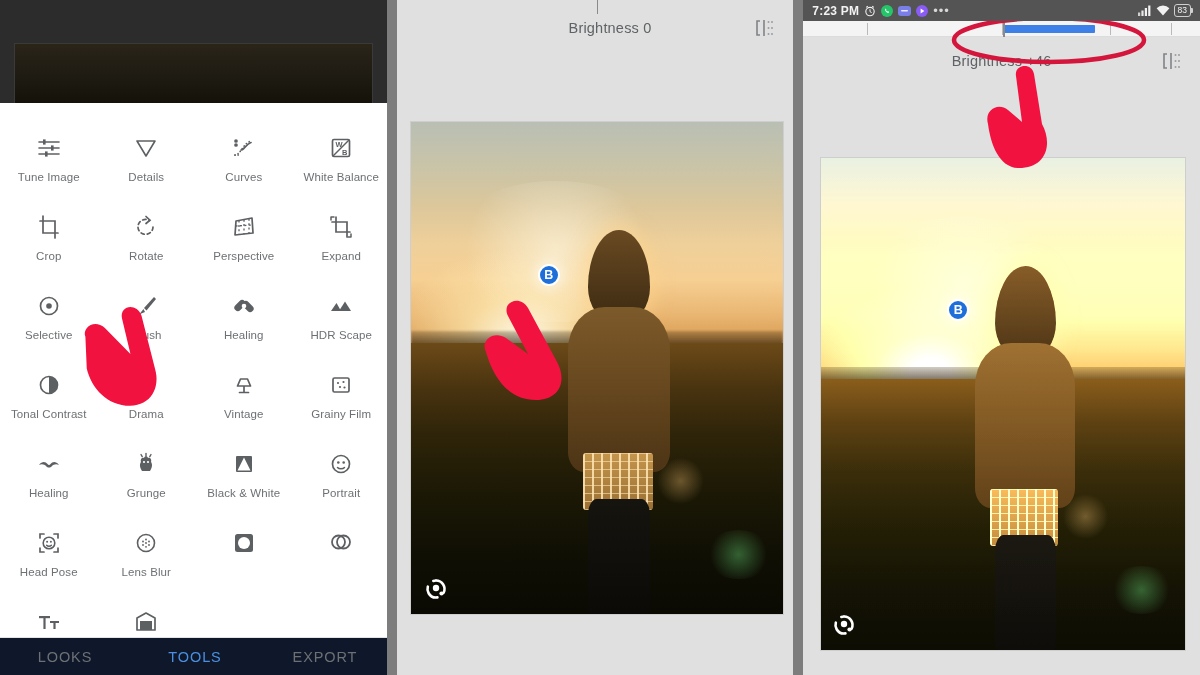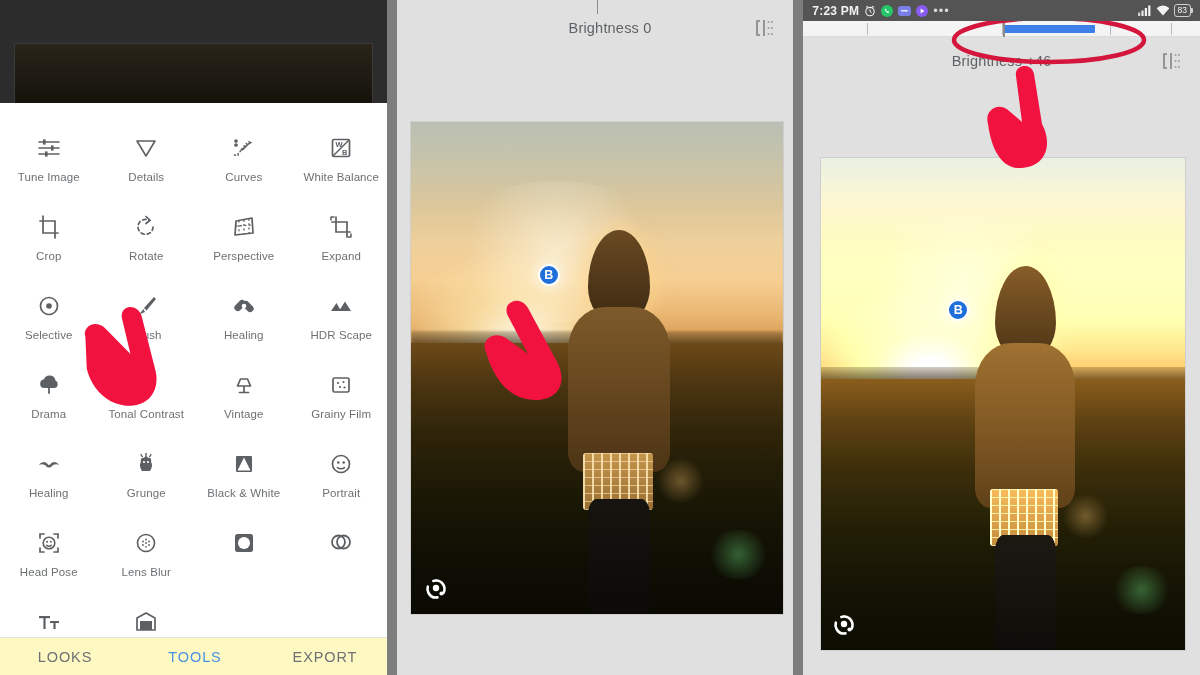--- a/index.html
+++ b/index.html
@@ -36,21 +36,21 @@
     color:#5d6063; margin-bottom:7px;
   }
   .tool .ic svg { display:block; }
   .tool .lbl {
     font-size:11.5px; color:#6d7174; text-align:left; line-height:14px;
     letter-spacing:.1px; max-width:84px;
   }
 
   .bottom-nav {
     position:absolute; left:0; bottom:0; width:390px; height:38px;
-    background:#fef9c3; border-top:1px solid #e3e3e3;
+    background:#0f172a; border-top:1px solid #e3e3e3;
     display:flex; align-items:center;
   }
   .bn-item {
     flex:1; text-align:center; font-size:14.5px; letter-spacing:.9px;
     color:#6d7174; cursor:pointer;
   }
   .bn-item.active { color:#4a90e2; }
 
   
   .divider { width:10px; height:675px; background:#7d7d7d; flex:none; }
@@ -304,34 +304,34 @@
               <svg width="26" height="26" viewBox="0 0 26 26">
                 <path d="M3 18 L8.5 10 L13 18 Z" fill="#5d6063"></path>
                 <path d="M11 18 L17 8.5 L23 18 Z" fill="#5d6063"></path>
               </svg>
             </span>
             <span class="lbl">HDR Scape</span>
           </div>
           <div class="tool">
             <span class="ic">
               <svg width="26" height="26" viewBox="0 0 26 26">
+                <circle cx="13" cy="13" r="8.5" fill="none" stroke="#5d6063" stroke-width="1.7"></circle>
+                <path d="M13 4.5 A8.5 8.5 0 0 1 13 21.5 Z" fill="#5d6063"></path>
+              </svg>
+            </span>
+            <span class="lbl">Tonal Contrast</span>
+          </div>
+          <div class="tool">
+            <span class="ic">
+              <svg width="26" height="26" viewBox="0 0 26 26">
                 <path d="M7.5 16 A4.5 4.5 0 0 1 8 7.2 A6 6 0 0 1 19.5 8.6 A4 4 0 0 1 19 16 Z" fill="#5d6063"></path>
                 <line x1="13" y1="16" x2="13" y2="21" stroke="#5d6063" stroke-width="1.8" stroke-linecap="round"></line>
               </svg>
             </span>
             <span class="lbl">Drama</span>
-          </div>
-          <div class="tool">
-            <span class="ic">
-              <svg width="26" height="26" viewBox="0 0 26 26">
-                <circle cx="13" cy="13" r="8.5" fill="none" stroke="#5d6063" stroke-width="1.7"></circle>
-                <path d="M13 4.5 A8.5 8.5 0 0 1 13 21.5 Z" fill="#5d6063"></path>
-              </svg>
-            </span>
-            <span class="lbl">Tonal Contrast</span>
           </div>
           <div class="tool">
             <span class="ic">
               <svg width="26" height="26" viewBox="0 0 26 26">
                 <path d="M6.5 14 L19.5 14 L16.5 7 L9.5 7 Z" fill="none" stroke="#5d6063" stroke-width="1.7" stroke-linejoin="round"></path>
                 <line x1="13" y1="14" x2="13" y2="20" stroke="#5d6063" stroke-width="1.7"></line>
                 <line x1="8.5" y1="20.5" x2="17.5" y2="20.5" stroke="#5d6063" stroke-width="1.7" stroke-linecap="round"></line>
               </svg>
             </span>
             <span class="lbl">Vintage</span>

